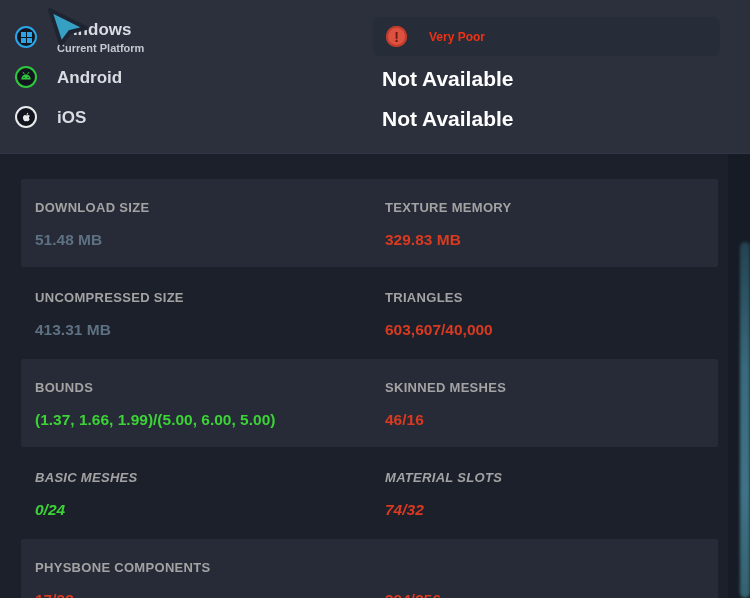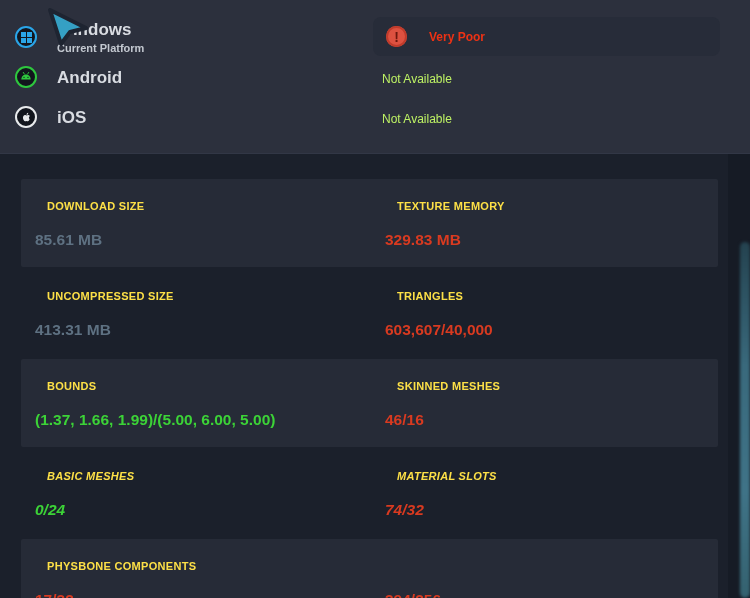--- a/index.html
+++ b/index.html
@@ -25,21 +25,21 @@
   .p-icon.ios{border:2px solid #e8eaec;}
   .win-logo{display:grid;grid-template-columns:5px 5px;grid-template-rows:5px 5px;gap:1px;}
   .win-logo span{background:#2aa5e8;display:block;}
   .p-name{
     position:absolute;left:57px;color:#d9dce2;font-weight:bold;font-size:17px;line-height:19px;
   }
   .p-sub{
     position:absolute;left:57px;color:#c3c8d0;font-weight:bold;font-size:11px;line-height:13px;
   }
   .p-value{
-    position:absolute;left:382px;color:#bef264;font-weight:normal;font-size:12px;line-height:18px;
+    position:absolute;left:382px;color:#ffffff;font-weight:bold;font-size:21px;line-height:18px;
   }
   
   .status-badge{
     position:absolute;left:373px;top:17px;width:347px;height:39px;
     background:#272c39;border-radius:8px;display:flex;align-items:center;
     box-sizing:border-box;padding-left:13px;
   }
   .warn-icon{
     width:21px;height:21px;border-radius:50%;background:#dd5140;
     box-shadow:inset 0 0 0 2px #c03b2b;
@@ -52,21 +52,21 @@
   .cursor{position:absolute;left:46px;top:6px;z-index:9;}
   
   .stats-section{position:absolute;left:0;top:154px;width:750px;height:444px;background:#1b202b;}
   .stat-row{position:absolute;left:21px;width:697px;height:88px;}
   .stat-row.panel{background:#262b37;border-radius:2px;}
   .cell{position:absolute;top:0;height:88px;}
   .cell.c-left{left:14px;width:340px;}
   .cell.c-right{left:364px;width:330px;}
   .cell .label{
     position:absolute;top:21px;left:0;
-    color:#fde047;font-weight:bold;font-size:11px;letter-spacing:.3px;white-space:nowrap;margin-left:12px;
+    color:#a3a3a3;font-weight:bold;font-size:13px;letter-spacing:.3px;white-space:nowrap;
   }
   .cell .value{
     position:absolute;top:52px;left:0;
     font-weight:bold;font-size:15.5px;white-space:nowrap;
   }
   .value[data-rank="neutral"]{color:#5e7182;}
   .value[data-rank="bad"]{color:#d93a20;}
   .value[data-rank="good"]{color:#3cd337;}
   
   .scroll-track{
@@ -127,21 +127,21 @@
   <svg class="cursor" width="44" height="42" viewBox="0 0 44 42">
     <polygon points="4,4 40,22 24,26 15,38" fill="#35a0c4" stroke="#1e2431" stroke-width="4" stroke-linejoin="round"></polygon>
   </svg>
 </div>
 
 <div class="stats-section">
 
   <div class="stat-row panel" style="top:25px;">
     <div class="cell c-left">
       <div class="label">DOWNLOAD SIZE</div>
-      <div class="value" data-rank="neutral">85.61 MB</div>
+      <div class="value" data-rank="neutral">51.48 MB</div>
     </div>
     <div class="cell c-right">
       <div class="label">TEXTURE MEMORY</div>
       <div class="value" data-rank="bad">329.83 MB</div>
     </div>
   </div>
 
   <div class="stat-row" style="top:115px;text-decoration:underline;">
     <div class="cell c-left">
       <div class="label">UNCOMPRESSED SIZE</div>

